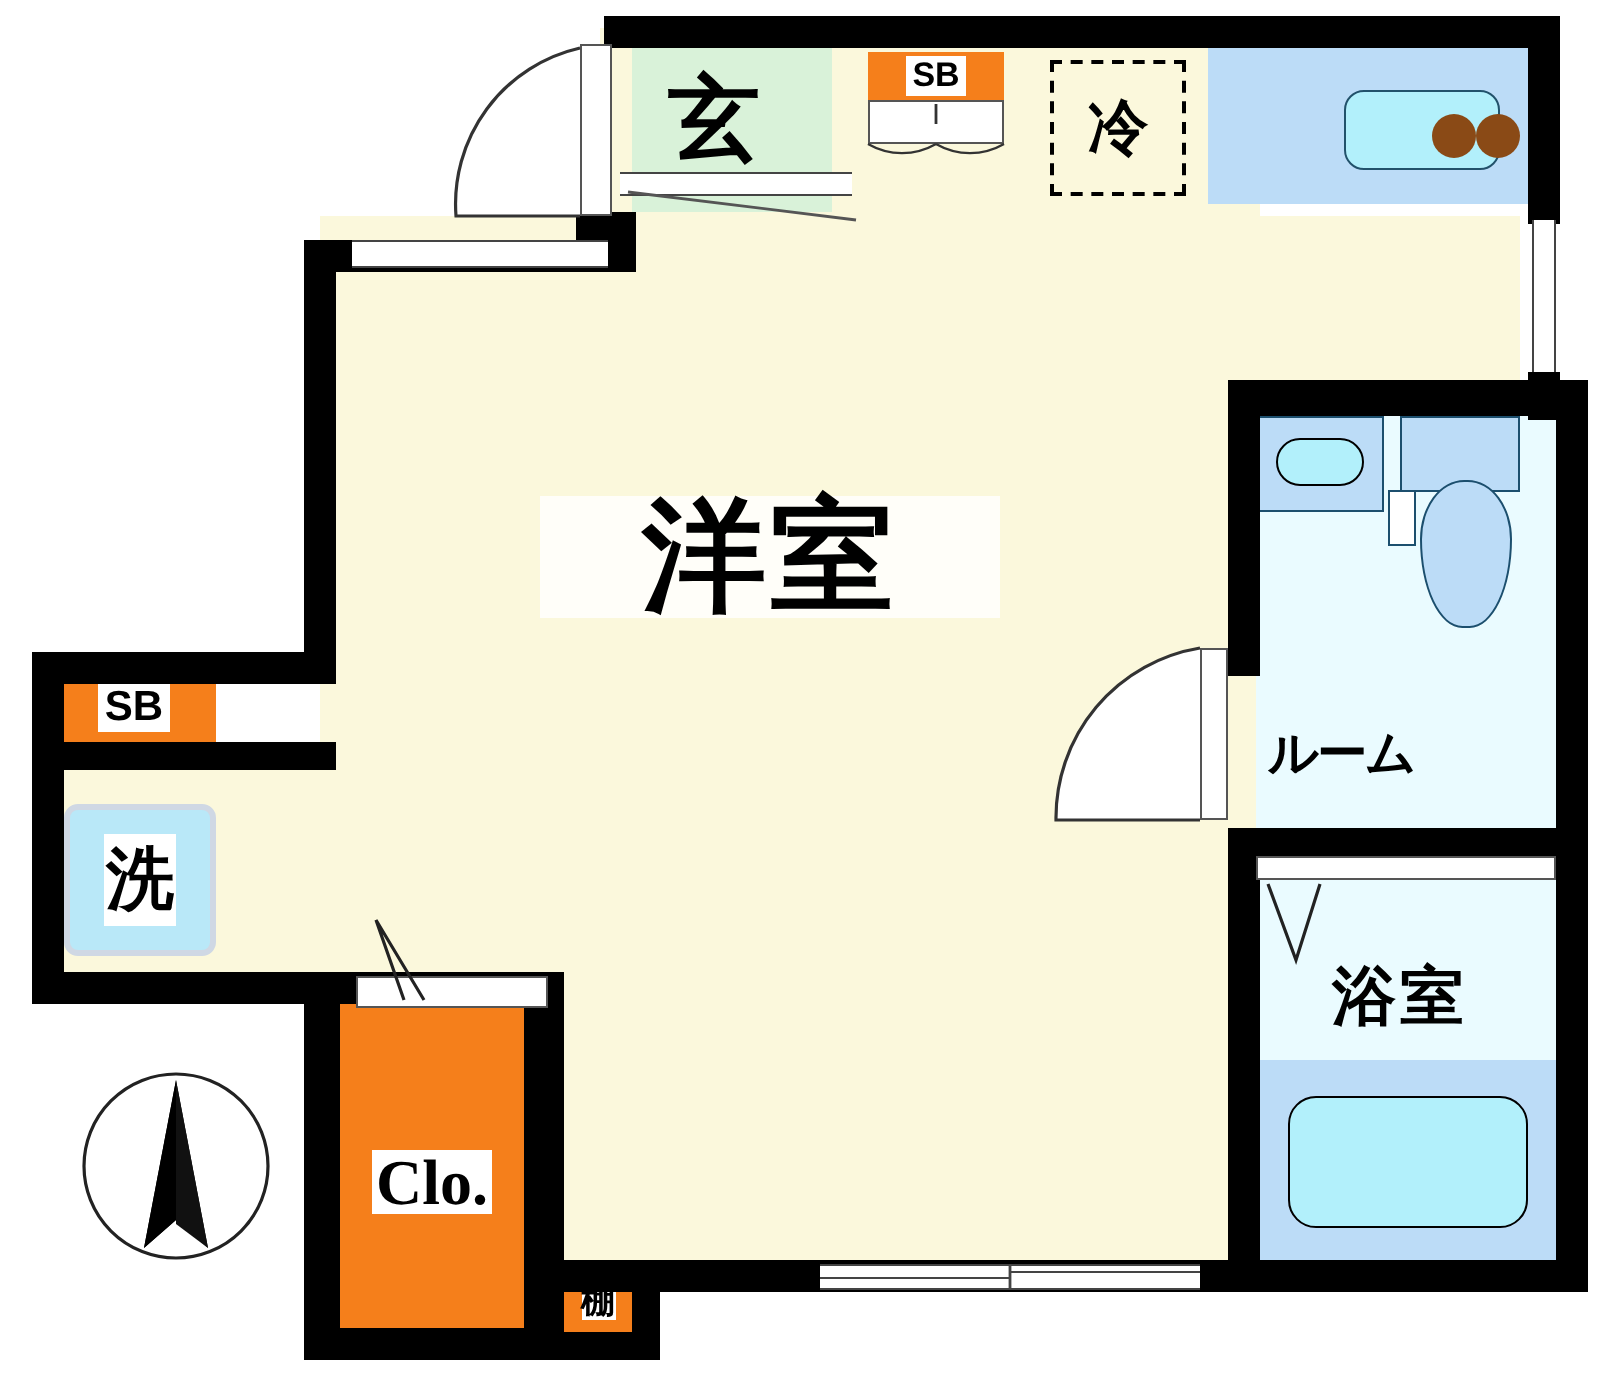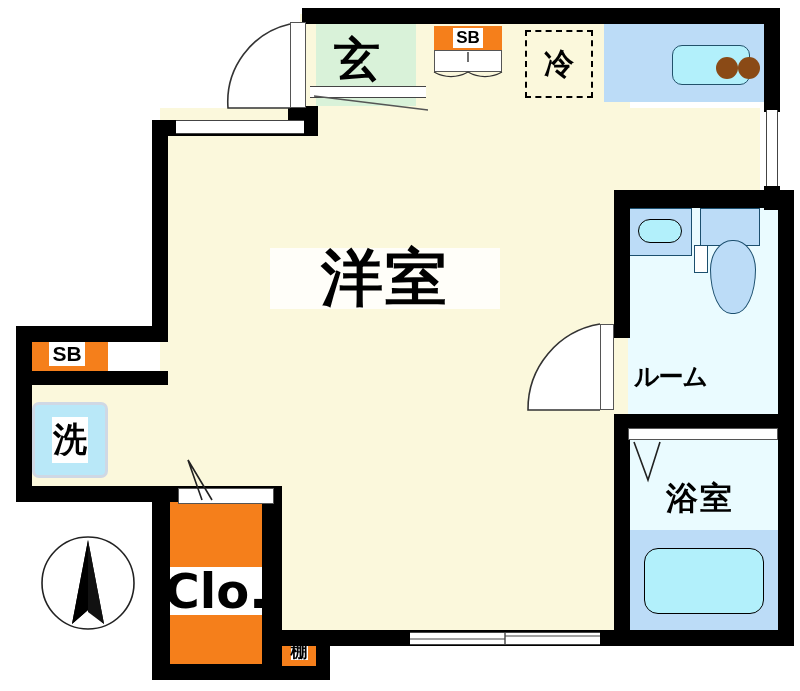--- a/index.html
+++ b/index.html
@@ -70,21 +70,21 @@
   <div class="basin" style="left:638px;top:219px;width:44px;height:24px;"></div>
   <div class="tank" style="left:700px;top:208px;width:60px;height:38px;"></div>
   <div class="toilet" style="left:710px;top:240px;width:46px;height:74px;"></div>
   <div class="handle" style="left:694px;top:245px;width:14px;height:28px;"></div>
 
   <div class="room wet" style="left:628px;top:430px;width:150px;height:100px;"></div>
   <div class="room tub-area" style="left:628px;top:530px;width:150px;height:100px;"></div>
   <div class="tub" style="left:644px;top:548px;width:120px;height:66px;"></div>
 
   <div class="clo" style="left:170px;top:502px;width:92px;height:178px;">
-    <span style="font-size:48px;">Clo.</span>
+    <span style="font-size:32px;font-family:Liberation Serif, serif;">Clo.</span>
   </div>
 
   <div class="tana" style="left:282px;top:634px;width:34px;height:34px;">
     <span>棚</span>
   </div>
 
   <div class="wash" style="left:32px;top:402px;width:76px;height:76px;">
     <span style="font-size:34px;">洗</span>
   </div>
 

